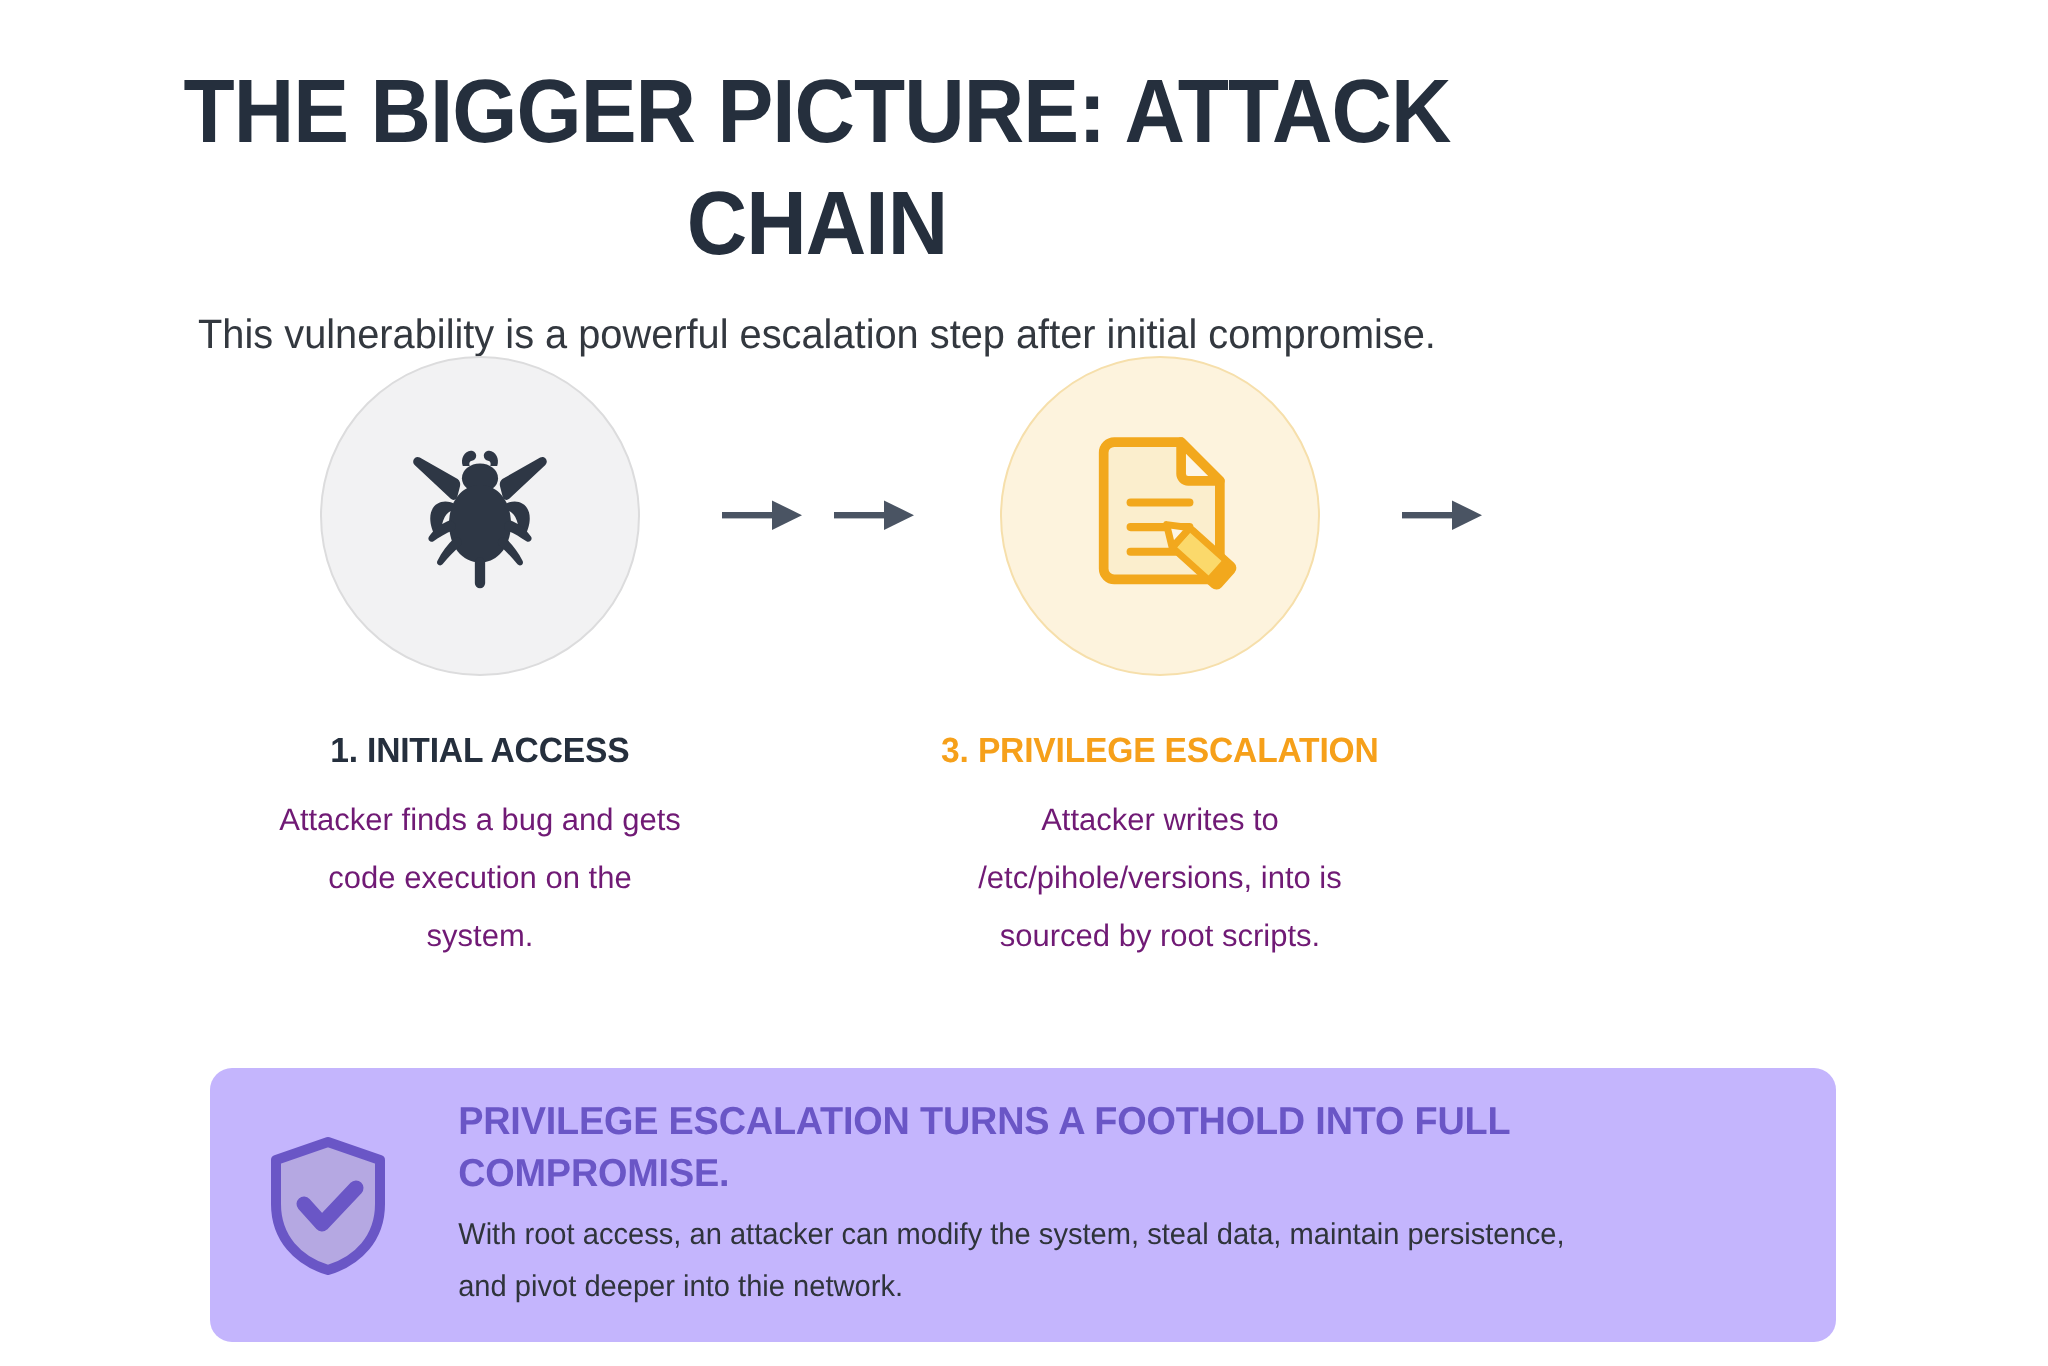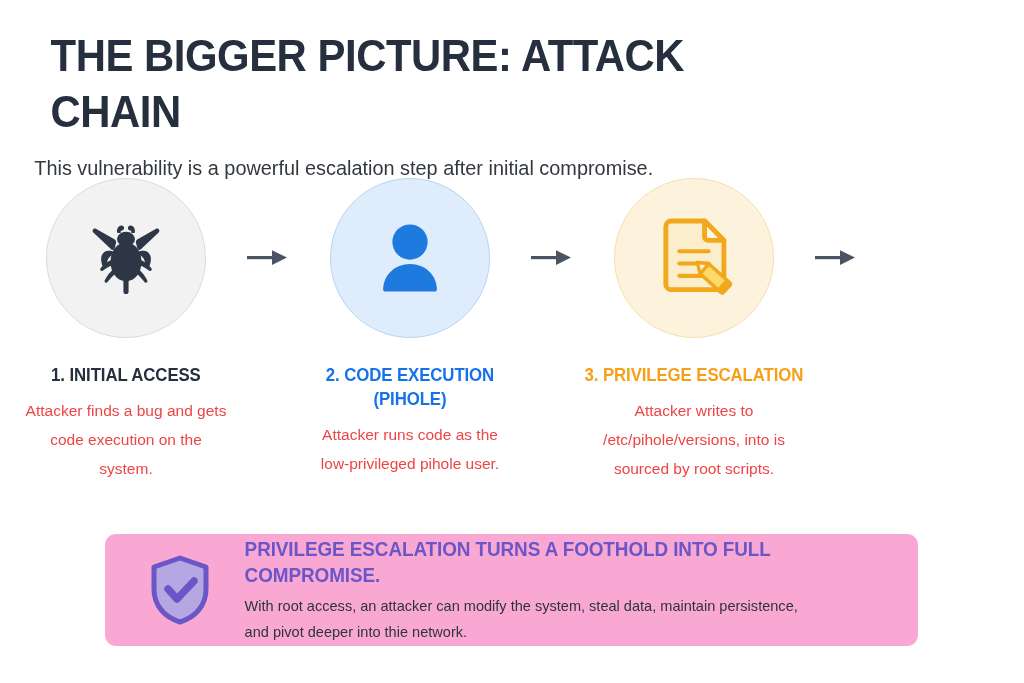--- a/index.html
+++ b/index.html
@@ -21,21 +21,21 @@
     inset: 0;
     background: #ffffff;
   }
 
   
   .header {
     position: absolute;
     top: 28px;
     left: 0;
     width: 817px;
-    margin-left: 22px;
+    text-align: center;
   }
   .main-title {
     font-family: "Liberation Sans Narrow", "Liberation Sans", sans-serif;
     font-size: 45px;
     line-height: 56px;
     font-weight: bold;
     letter-spacing: -0.5px;
     color: #252f3d;
     margin: 0;
     transform: scaleX(0.93);
@@ -92,47 +92,47 @@
   .t1 { color: #252f3d; }
   .t2 { color: #1572e8; }
   .t3 { color: #f6a01a; }
   .t4 { color: #f32020; }
 
   .step-desc {
     margin-top: 9px;
     width: 205px;
     font-size: 15.5px;
     line-height: 29px;
-    color: #ef4444;
+    color: #701a75;
     text-align: center;
   }
 
   
   .arrow {
     width: 56px;
     height: 160px;
     display: flex;
     align-items: center;
     justify-content: center;
     flex: 0 0 auto;
   }
 
   
   .banner {
     position: absolute;
     left: 105px;
     top: 534px;
     width: 813px;
-    height: 112px;
-    background: #f9a8d4;
+    height: 137px;
+    background: #c4b5fd;
     border-radius: 11px;
     display: flex;
     align-items: center;
     box-sizing: border-box;
-    padding: 0 42px;
+    padding: 0 26px;
   }
   .banner-icon {
     flex: 0 0 auto;
     width: 66px;
     height: 74px;
     margin-right: 22px;
     display: flex;
     align-items: center;
     justify-content: center;
   }
@@ -198,30 +198,20 @@
       <div class="step-desc">Attacker finds a bug and gets code execution on the system.</div>
     </div>
 
     <div class="arrow">
       <svg width="44" height="22" viewBox="0 0 44 22">
         <rect x="1" y="9" width="30" height="3.2" fill="#4a5463"></rect>
         <path d="M26 3.2 41 10.6 26 18z" fill="#4a5463"></path>
       </svg>
     </div>
 
-    <div class="step">
-      <div class="circle c2">
-        <svg width="84" height="84" viewBox="0 0 100 100">
-          <circle cx="50" cy="31" r="21" fill="#1f7ae0"></circle>
-          <path d="M50 57c18 0 32 13.5 32 30.5 0 1.4-1.1 2.5-2.5 2.5h-59C19.1 90 18 88.9 18 87.5 18 70.5 32 57 50 57z" fill="#1f7ae0"></path>
-        </svg>
-      </div>
-      <div class="step-title t2">2. CODE EXECUTION (PIHOLE)</div>
-      <div class="step-desc">Attacker runs code as the low-privileged pihole user.</div>
-    </div>
 
     <div class="arrow">
       <svg width="44" height="22" viewBox="0 0 44 22">
         <rect x="1" y="9" width="30" height="3.2" fill="#4a5463"></rect>
         <path d="M26 3.2 41 10.6 26 18z" fill="#4a5463"></path>
       </svg>
     </div>
 
     <div class="step">
       <div class="circle c3">

